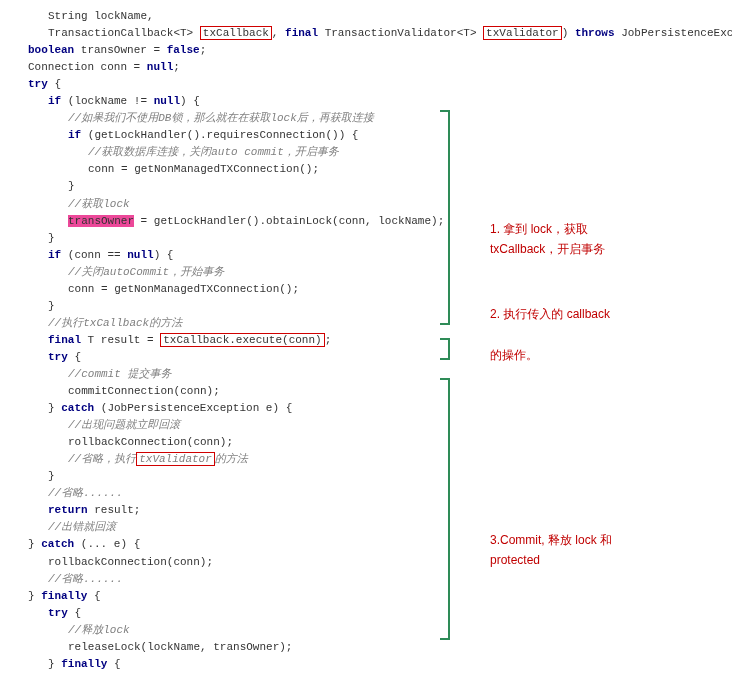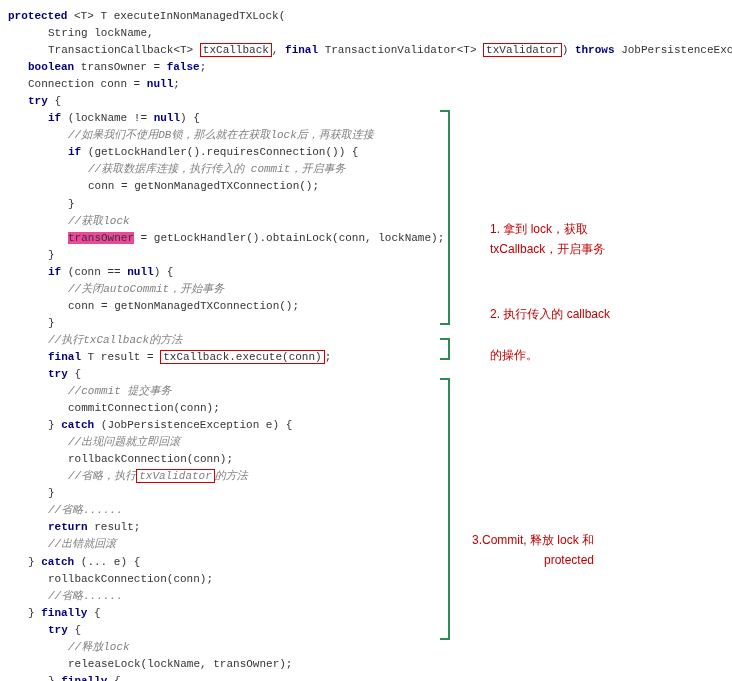--- a/index.html
+++ b/index.html
@@ -49,30 +49,29 @@
     font-family: "SimSun", "Microsoft YaHei", sans-serif;
     font-size: 12px;
     line-height: 1.7;
     white-space: normal;
   }
 </style>
 </head>
 <body>
 
 <div class="code-area">
-<span class="line"><span class="kw">protected</span><span> &lt;T&gt; T executeInNonManagedTXLock(</span></span>
 <span class="line ind2"><span>String lockName,</span></span>
 <span class="line ind2"><span>TransactionCallback&lt;T&gt; </span><span class="box">txCallback</span><span>, </span><span class="kw">final</span><span> TransactionValidator&lt;T&gt; </span><span class="box">txValidator</span><span>) </span><span class="kw">throws</span><span> JobPersistenceException {</span></span>
 <span class="line ind1"><span class="kw">boolean</span><span> transOwner = </span><span class="kw">false</span><span>;</span></span>
 <span class="line ind1"><span>Connection conn = </span><span class="kw">null</span><span>;</span></span>
 <span class="line ind1"><span class="kw">try</span><span> {</span></span>
 <span class="line ind2"><span class="kw">if</span><span> (lockName != </span><span class="kw">null</span><span>) {</span></span>
 <span class="line ind3"><span class="cmt">//如果我们不使用DB锁，那么就在在获取lock后，再获取连接</span></span>
 <span class="line ind3"><span class="kw">if</span><span> (getLockHandler().requiresConnection()) {</span></span>
-<span class="line ind4"><span class="cmt">//获取数据库连接，执行传入的 commit，开启事务</span></span>
+<span class="line ind4"><span class="cmt">//获取数据库连接，关闭auto commit，开启事务</span></span>
 <span class="line ind4"><span>conn = getNonManagedTXConnection();</span></span>
 <span class="line ind3"><span>}</span></span>
 <span class="line ind3"><span class="cmt">//获取lock</span></span>
 <span class="line ind3"><span class="hl">transOwner</span><span> = getLockHandler().obtainLock(conn, lockName);</span></span>
 <span class="line ind2"><span>}</span></span>
 <span class="line ind2"><span class="kw">if</span><span> (conn == </span><span class="kw">null</span><span>) {</span></span>
 <span class="line ind3"><span class="cmt">//关闭autoCommit，开始事务</span></span>
 <span class="line ind3"><span>conn = getNonManagedTXConnection();</span></span>
 <span class="line ind2"><span>}</span></span>
 <span class="line"><span> </span></span>
@@ -107,17 +106,17 @@
 
   <div class="ann-text" style="top:175px;left:490px;margin-top:44px;">
     <span>1. 拿到 lock，获取</span><br>
     <span>txCallback，开启事务</span>
   </div>
   <div class="ann-text" style="top:304px;left:490px;">
     <span>2. 执行传入的 callback</span><br>
     <br>
     <span>的操作。</span>
   </div>
-  <div class="ann-text" style="top:530px;left:472px;text-align:right;">
+  <div class="ann-text" style="top:530px;left:490px;">
     <span>3.Commit, 释放 lock 和</span><br>
     <span>protected</span>
   </div>
 </div>
 
 </body></html>

